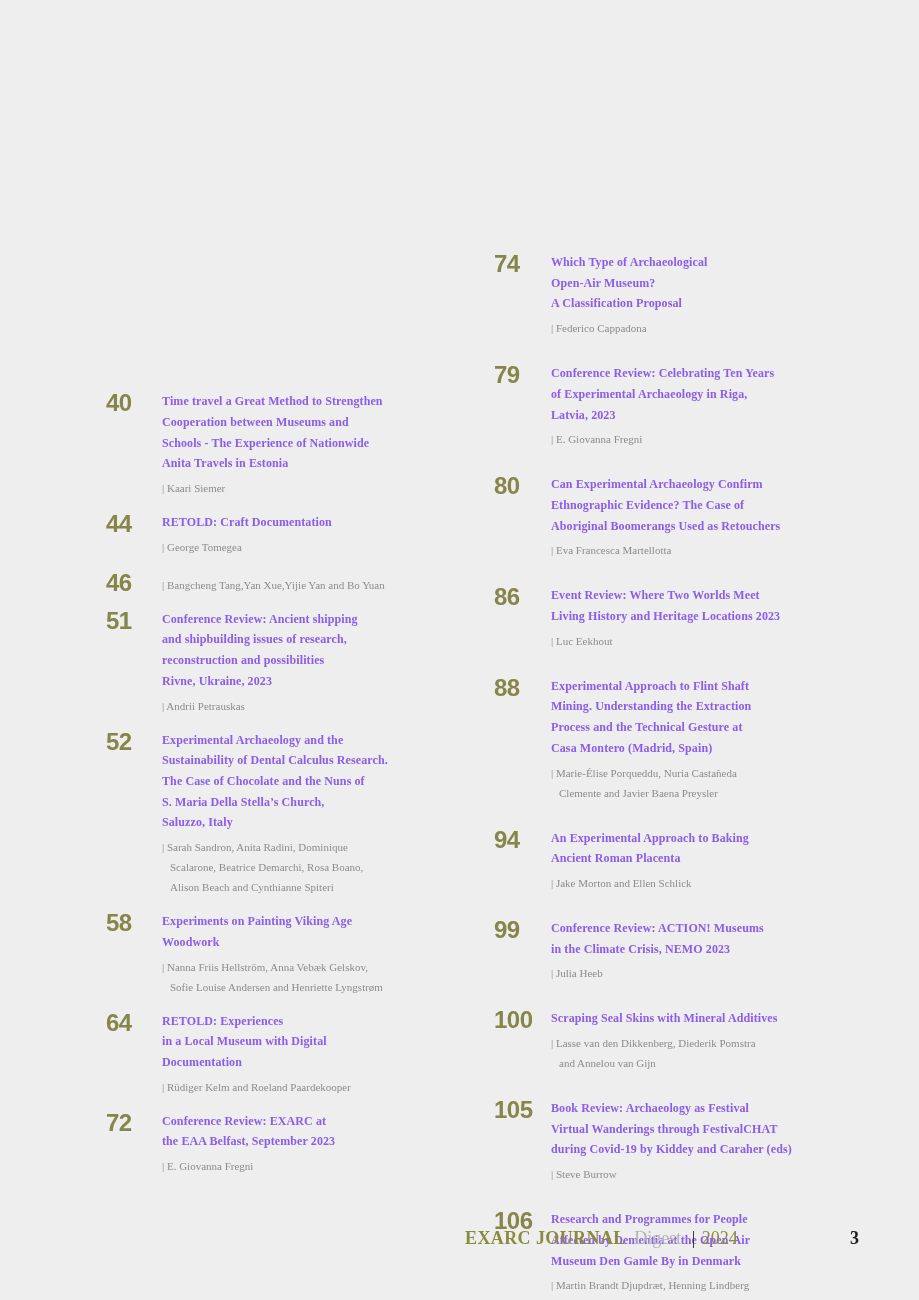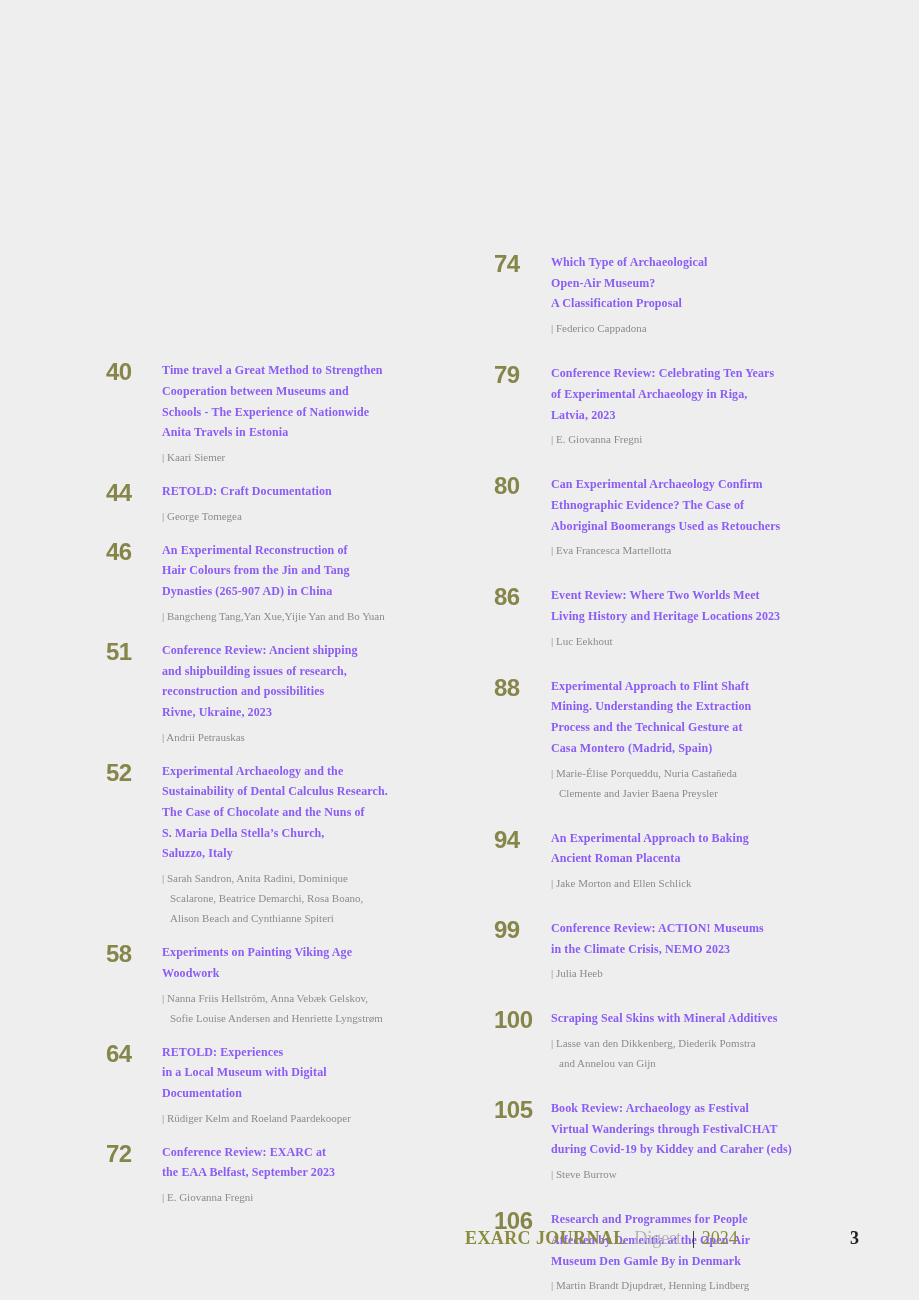--- a/index.html
+++ b/index.html
@@ -84,25 +84,20 @@
             </div>
       <div class="authors">
               <div>| George Tomegea</div>
             </div>
     </div>
   </div>
 
   <div class="entry">
     <div class="num">46</div>
     <div class="entry-body">
-      <div class="title">
-              <div>An Experimental Reconstruction of</div>
-              <div>Hair Colours from the Jin and Tang</div>
-              <div>Dynasties (265-907 AD) in China</div>
-            </div>
       <div class="authors">
               <div>| Bangcheng Tang,Yan Xue,Yijie Yan and Bo Yuan</div>
             </div>
     </div>
   </div>
 
   <div class="entry">
     <div class="num">51</div>
     <div class="entry-body">
       <div class="title">

